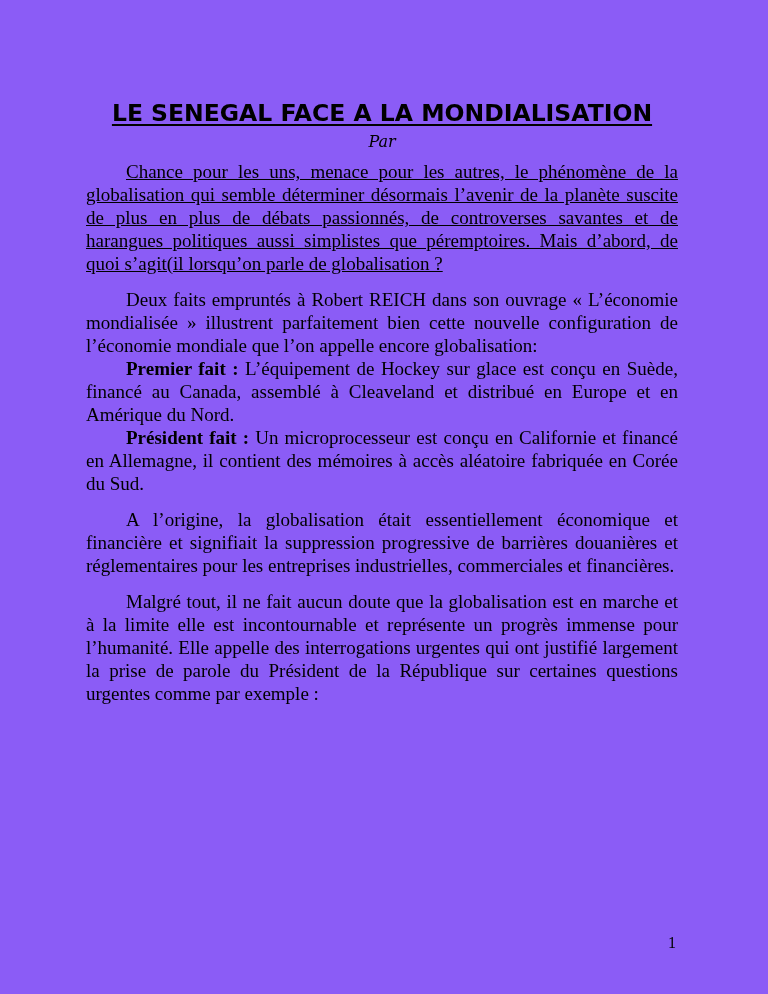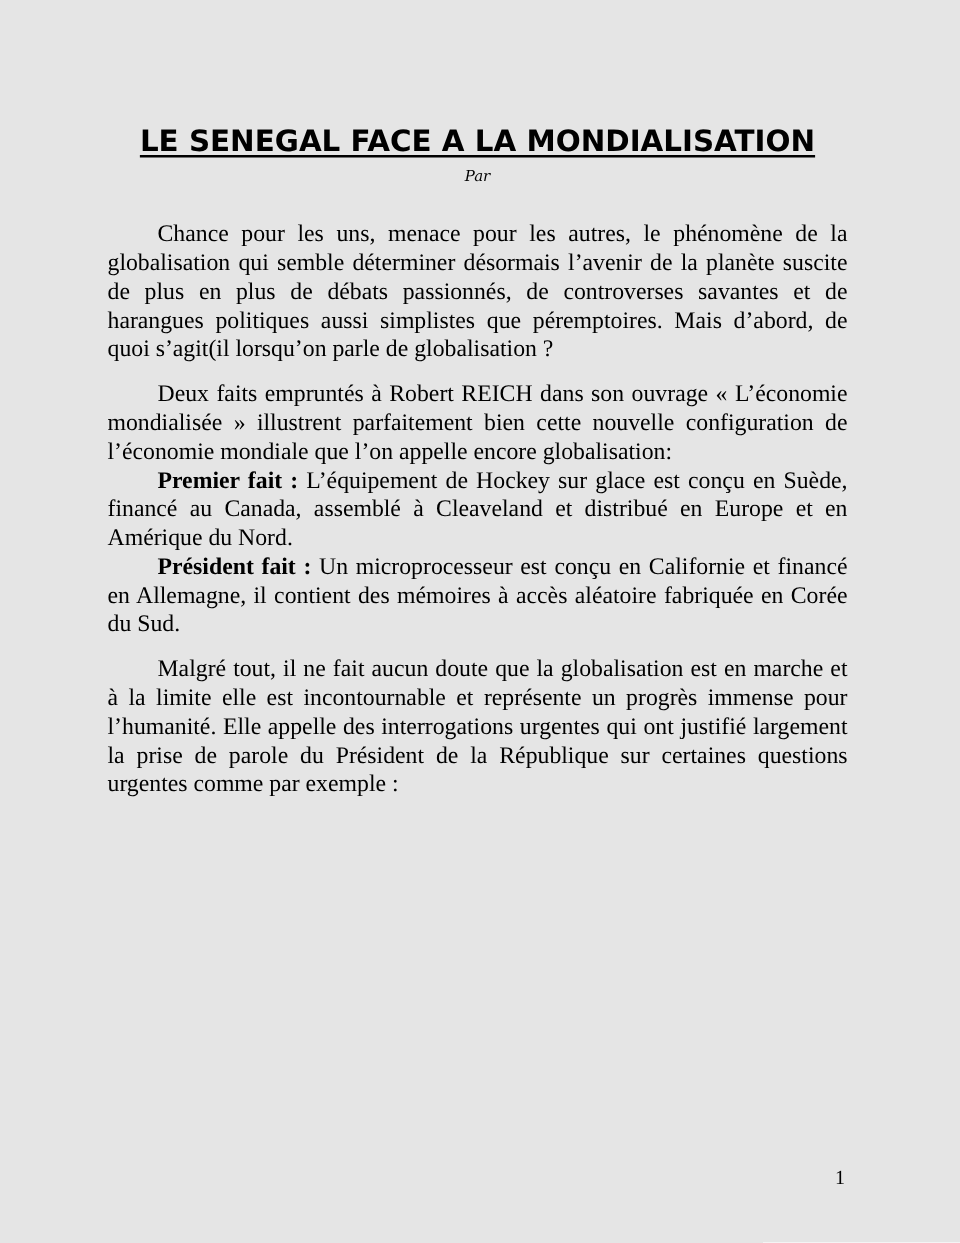--- a/index.html
+++ b/index.html
@@ -4,21 +4,21 @@
 <style>
   html, body {
     margin: 0;
     padding: 0;
     background: #ffffff;
   }
   .page {
     position: relative;
     width: 768px;
     height: 994px;
-    background: #e5e5e5;
+    background: #8b5cf6;
     overflow: hidden;
     color: #000000;
     font-family: "Liberation Serif", serif;
   }
   .content {
     padding: 98px 90px 0 86px;
   }
   .doc-title {
     font-family: "DejaVu Sans", "Liberation Sans", sans-serif;
     font-weight: bold;
@@ -27,21 +27,21 @@
     text-align: center;
     text-decoration: underline;
     text-underline-offset: 3px;
     white-space: nowrap;
     letter-spacing: 0px;
   }
   .byline {
     margin-top: 5px;
     font-family: "DejaVu Serif", serif;
     font-style: italic;
-    font-size: 12px;
+    font-size: 16px;
     line-height: 17px;
     text-align: center;
   }
   .author {
     margin-top: 2px;
     font-family: "DejaVu Serif", serif;
     font-style: italic;
     font-size: 17px;
     line-height: 20px;
     text-align: center;
@@ -54,21 +54,21 @@
     line-height: 24px;
   }
   .body-text p {
     margin: 0;
     font-size: 19px;
     line-height: 23px;
     text-align: justify;
     text-indent: 40px;
   }
   .body-text p.gap-before { margin-top: 13px; }
-  .body-text p.first-after-heading { margin-top: 26px; }
+  .body-text p.first-after-heading { margin-top: 10px; text-decoration: underline; }
   .bold-lead { font-weight: bold; }
   .page-number {
     position: absolute;
     top: 933px;
     right: 92px;
     font-size: 16px;
     line-height: 19px;
   }
 </style>
 </head>
@@ -86,20 +86,21 @@
     <div class="body-text">
 
       <p class="first-after-heading">Chance pour les uns, menace pour les autres, le phénomène de la globalisation qui semble déterminer désormais l’avenir de la planète suscite de plus en plus de débats passionnés, de controverses savantes et de harangues politiques aussi simplistes que péremptoires. Mais d’abord, de quoi s’agit(il lorsqu’on parle de globalisation ?</p>
 
       <p class="gap-before">Deux faits empruntés à Robert REICH dans son ouvrage « L’économie mondialisée » illustrent parfaitement bien cette nouvelle configuration de l’économie mondiale que l’on appelle encore globalisation:</p>
 
       <p><span class="bold-lead">Premier fait :</span><span> L’équipement de Hockey sur glace est conçu en Suède, financé au Canada, assemblé à Cleaveland et distribué en Europe et en Amérique du Nord.</span></p>
 
       <p><span class="bold-lead">Président fait :</span><span> Un microprocesseur est conçu en Californie et financé en Allemagne, il contient des mémoires à accès aléatoire fabriquée en Corée du Sud.</span></p>
 
+      <p class="gap-before">A l’origine, la globalisation était essentiellement économique et financière et signifiait la suppression progressive de barrières douanières et réglementaires pour les entreprises industrielles, commerciales et financières.</p>
 
       <p class="gap-before">Malgré tout, il ne fait aucun doute  que la globalisation est en marche et à la limite elle est incontournable et représente un progrès immense pour l’humanité. Elle appelle des interrogations urgentes qui ont justifié largement la prise de parole du Président de la République sur certaines questions urgentes comme par exemple :</p>
 
     </div>
   </div>
 
   <div class="page-number">1</div>
 </div>
 
 </body></html>

